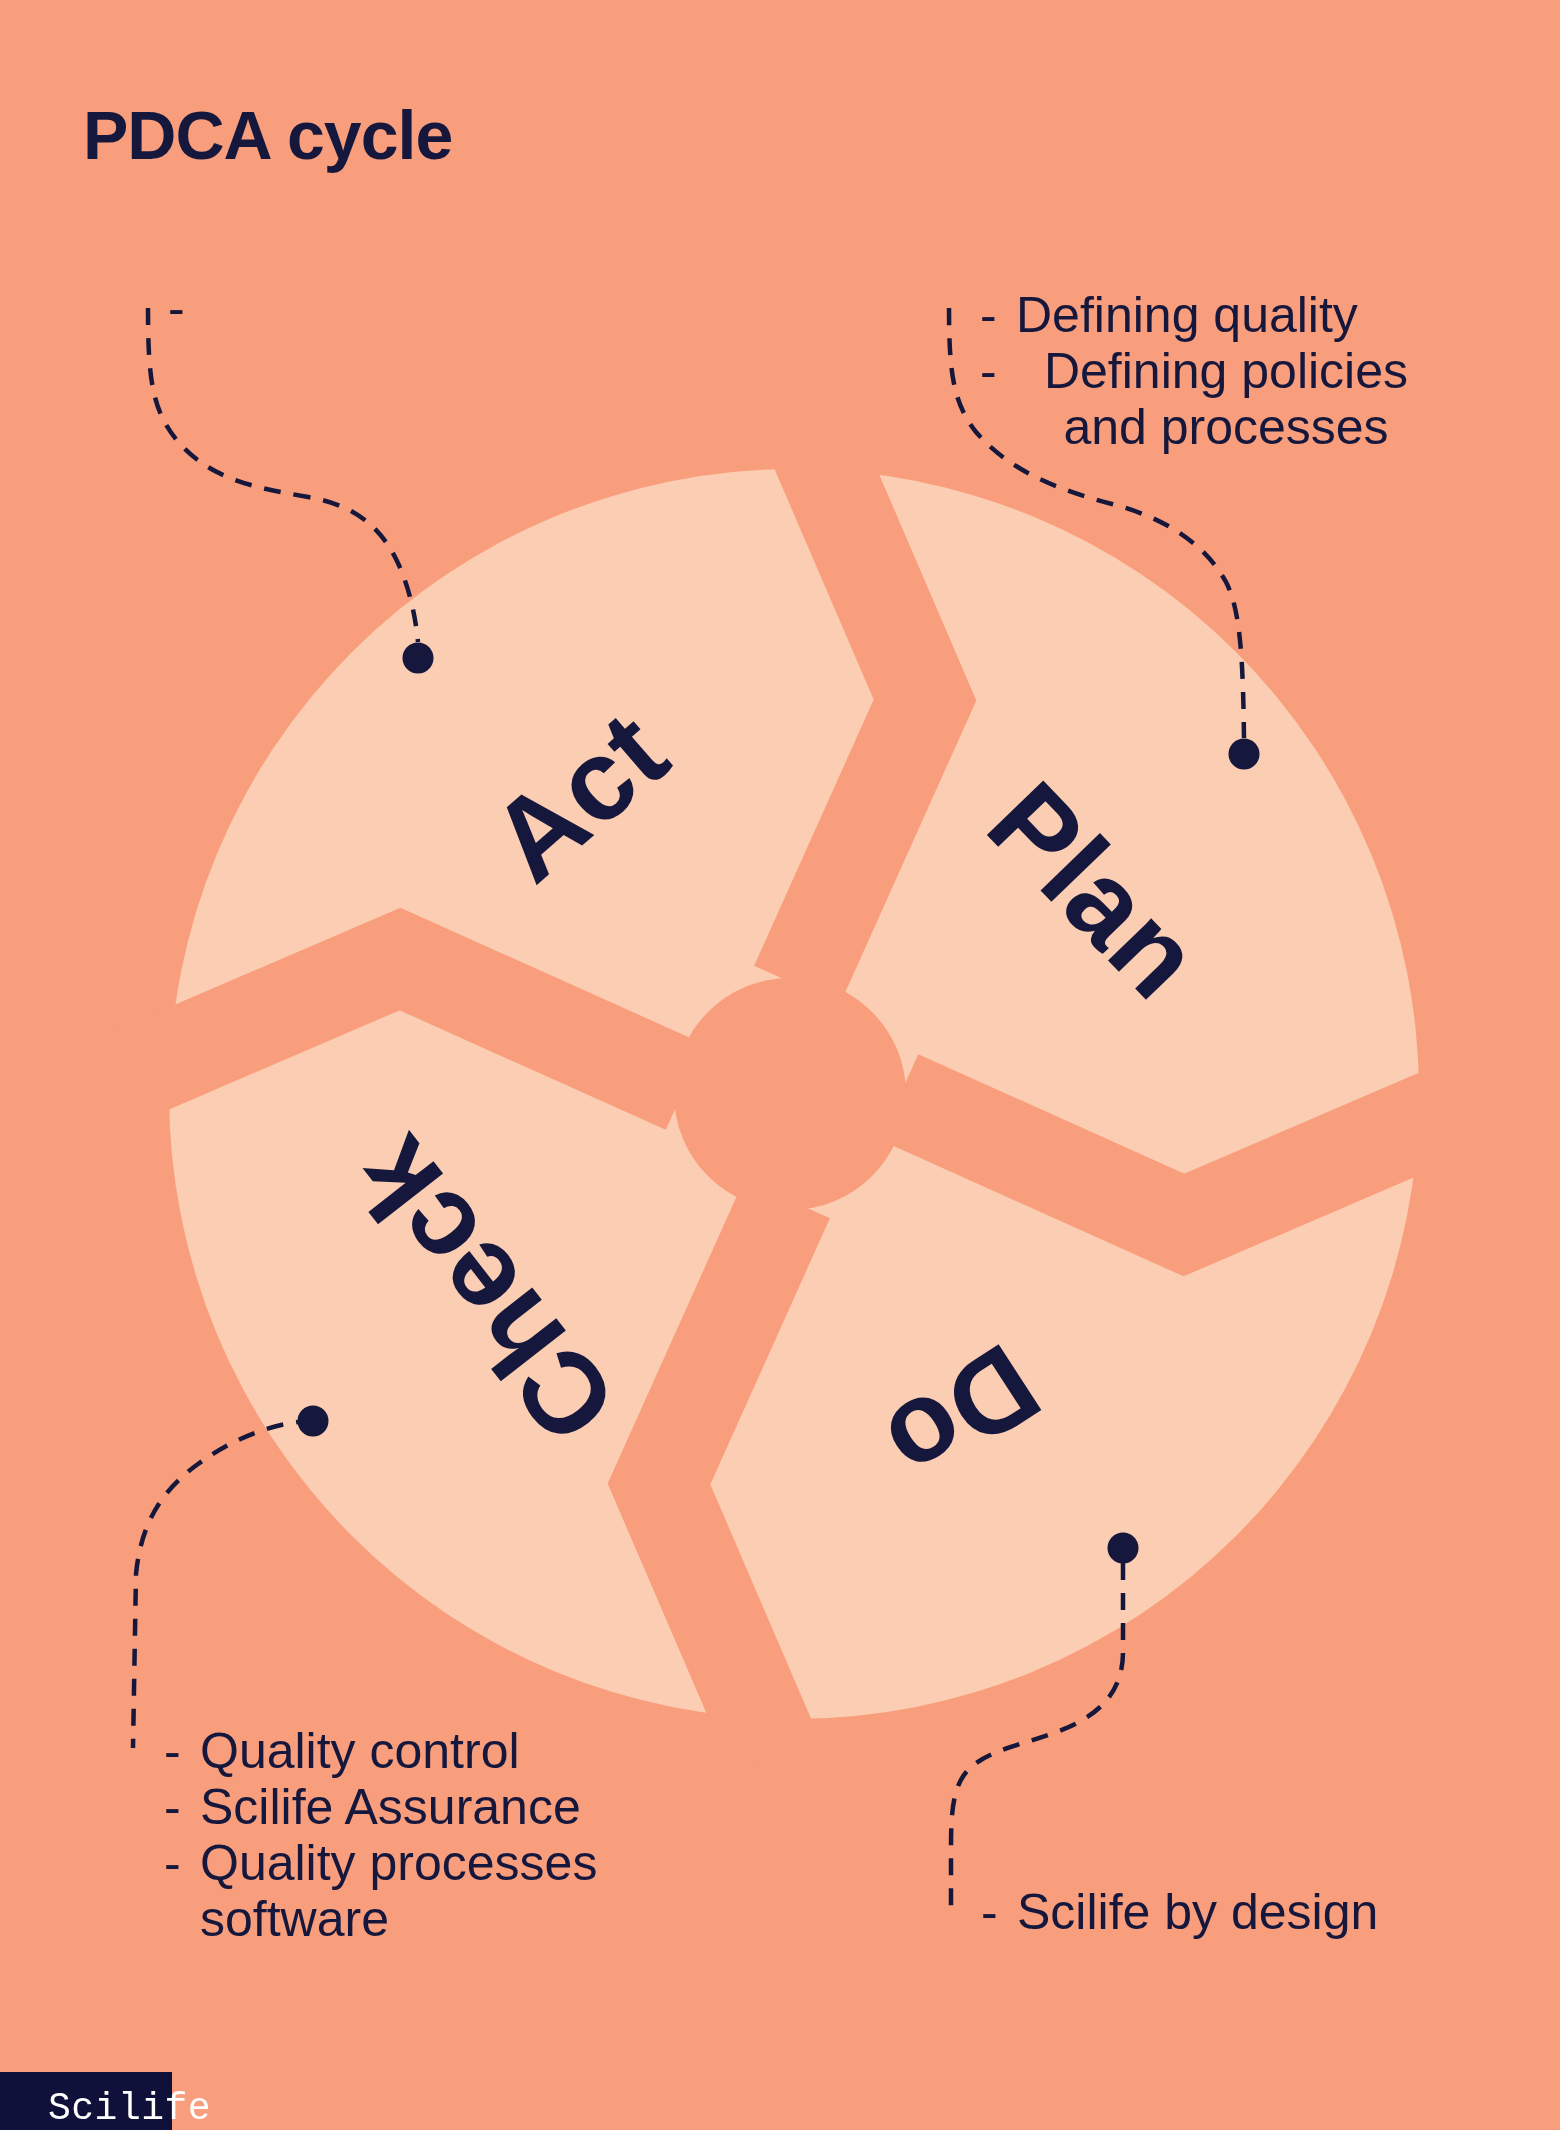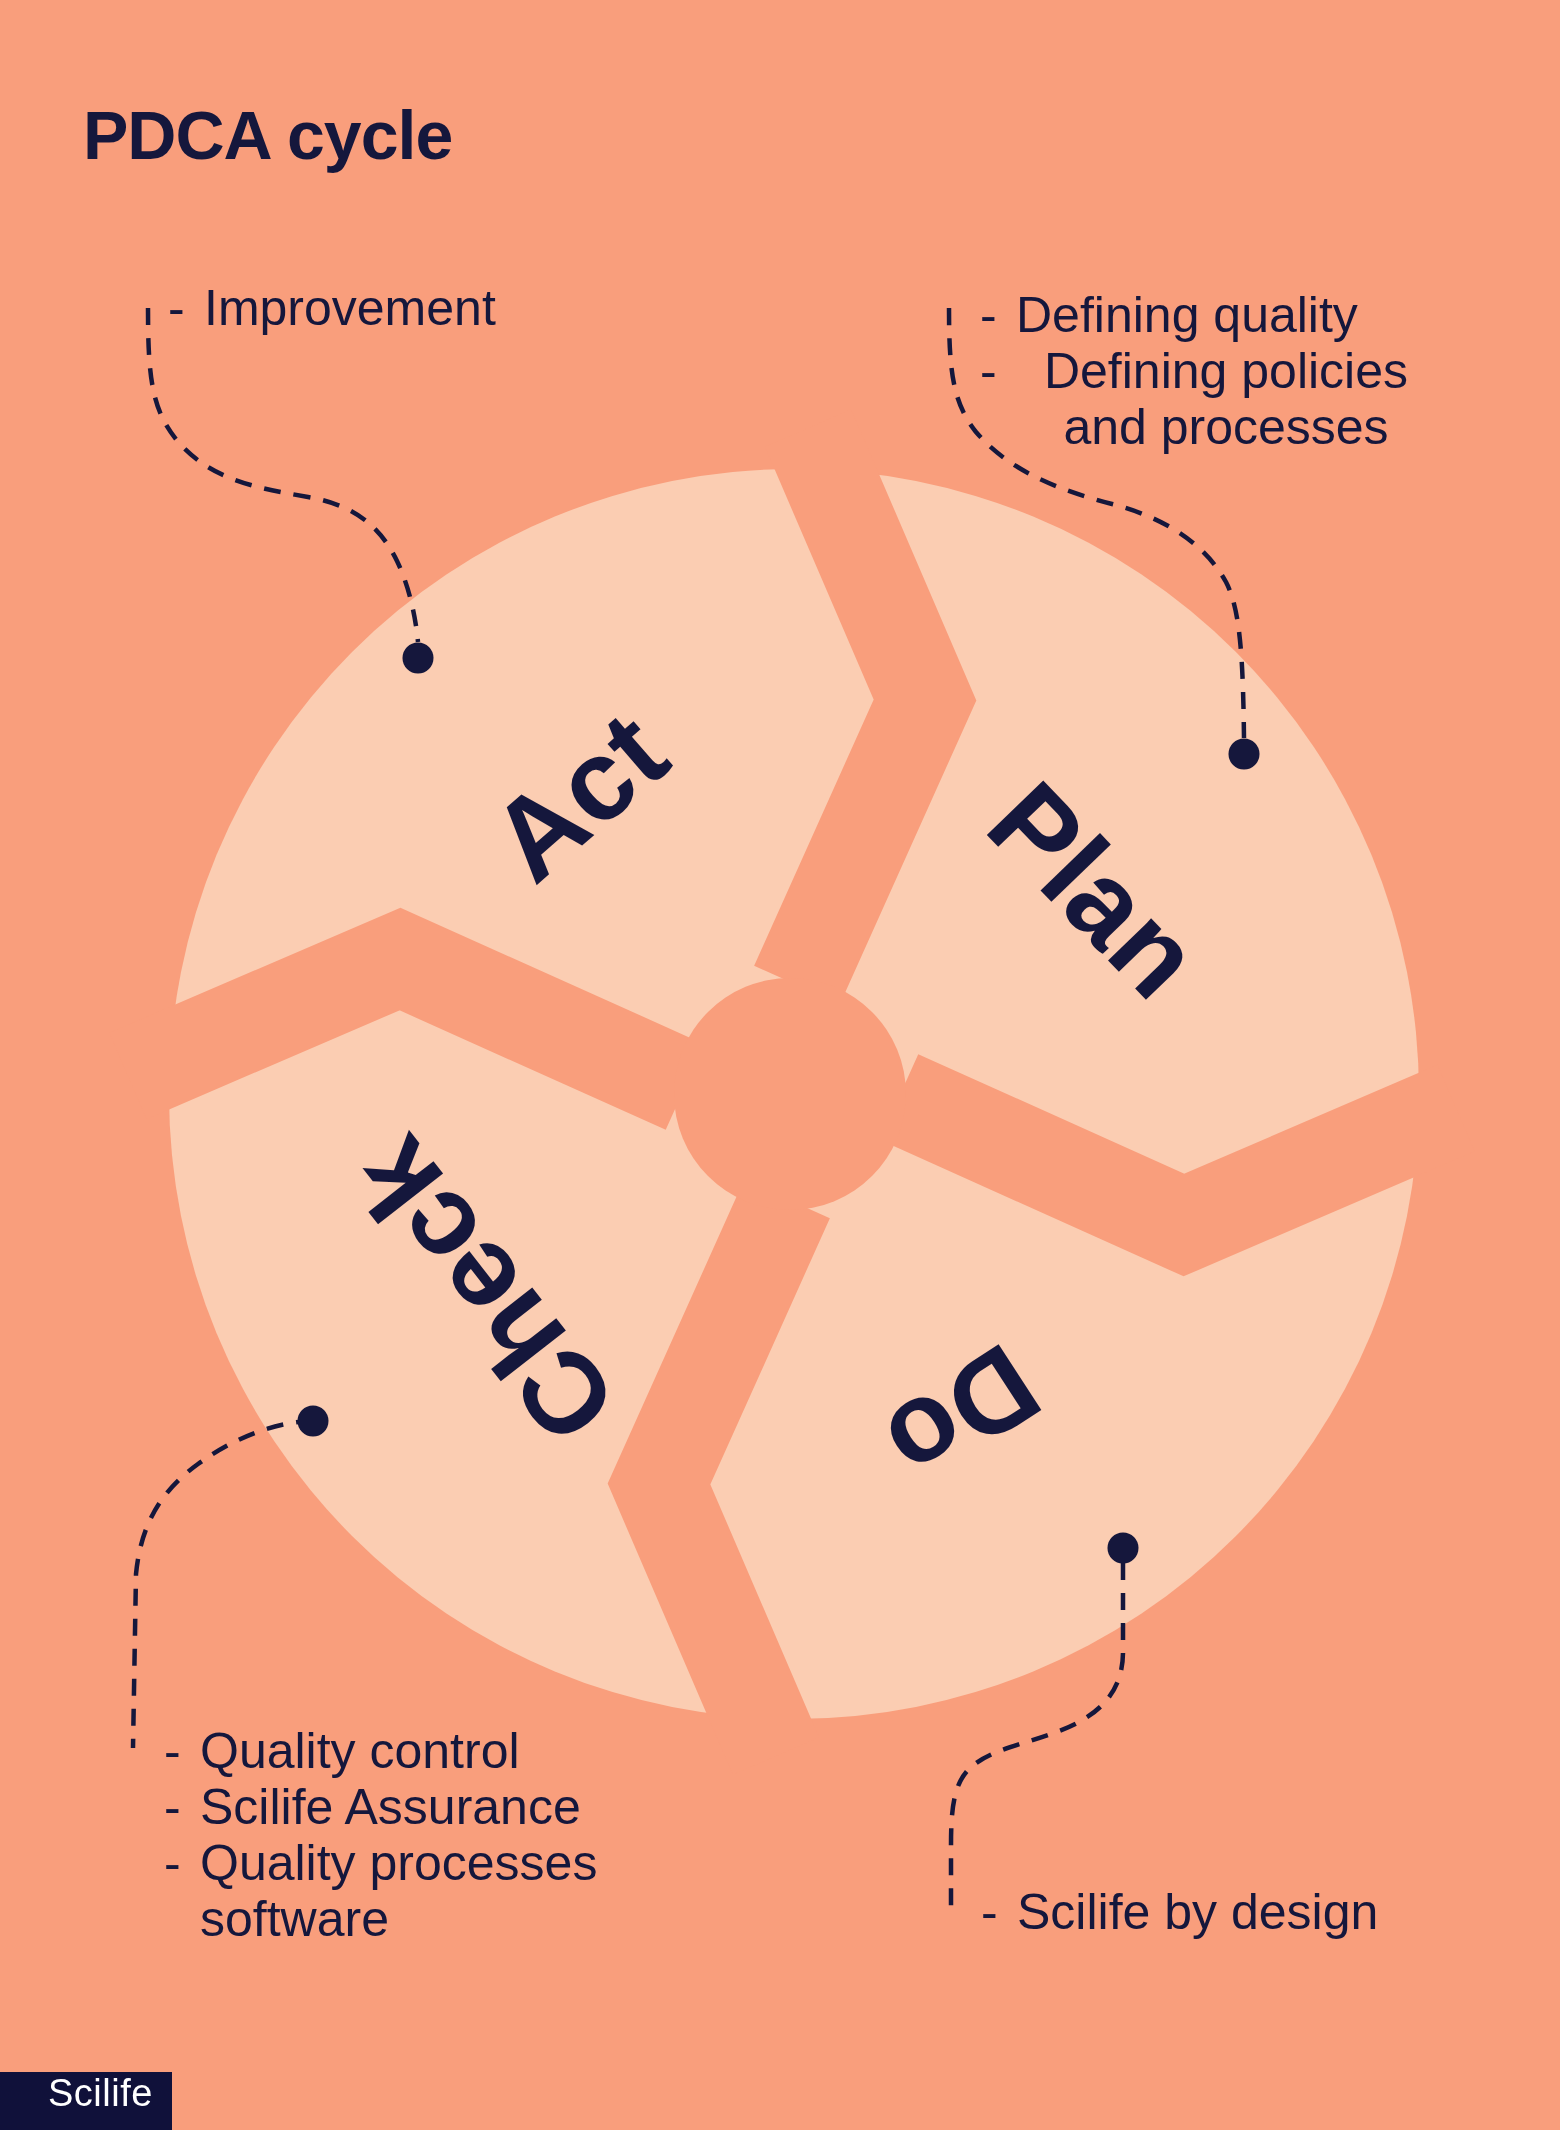--- a/index.html
+++ b/index.html
@@ -62,22 +62,23 @@
   .ann-check .ann-text{max-width:520px;}
   .ann-do .ann-text{max-width:540px;}
   .ann-act .ann-text{max-width:520px;}
 
   .logo{
     position:absolute;
     left:0;top:2072px;
     width:172px;height:58px;
     background:var(--logo-bg);
     display:flex;
-    align-items:flex-start;
+    align-items:flex-end;
     padding-left:48px;
+    font-family:Liberation Mono, monospace;
   }
   .logo-text{
     color:var(--logo-text);
     font-size:38px;
     font-weight:500;
     letter-spacing:0.5px;
   }
 </style>
 </head>
 <body>
@@ -115,21 +116,20 @@
   <h1 class="page-title">PDCA cycle</h1>
 
   <div class="seg-label seg-act">Act</div>
   <div class="seg-label seg-plan">Plan</div>
   <div class="seg-label seg-check">Check</div>
   <div class="seg-label seg-do">Do</div>
 
   <div class="ann ann-act">
     <div class="ann-row">
       <span class="ann-bullet">-</span>
-      <span class="ann-text">Improvement</span>
     </div>
   </div>
 
   <div class="ann ann-plan">
     <div class="ann-row">
       <span class="ann-bullet">-</span>
       <span class="ann-text">Defining quality</span>
     </div>
     <div class="ann-row">
       <span class="ann-bullet">-</span>

